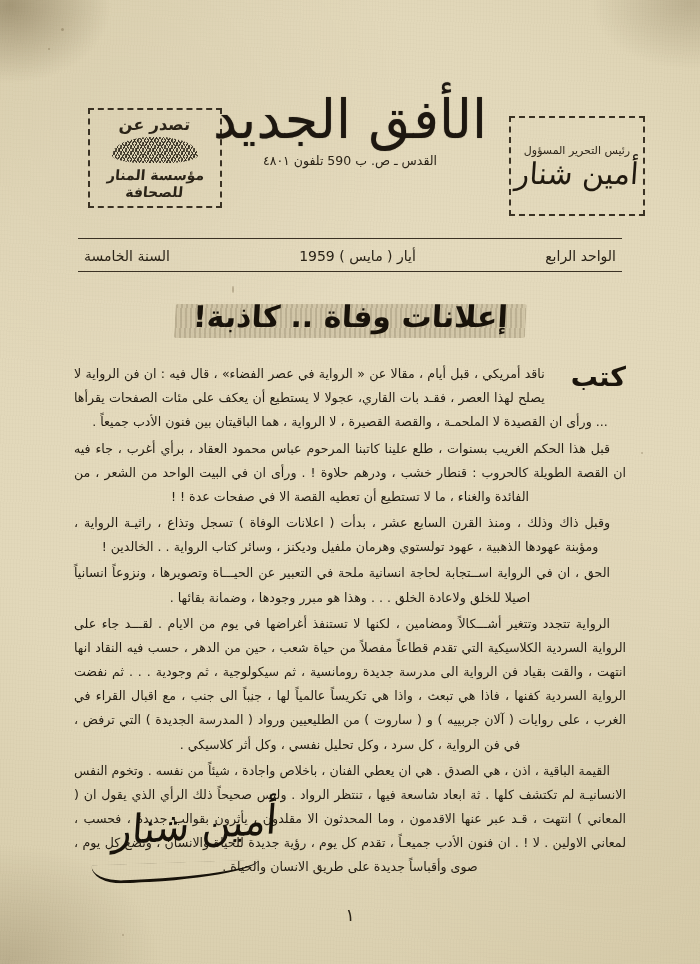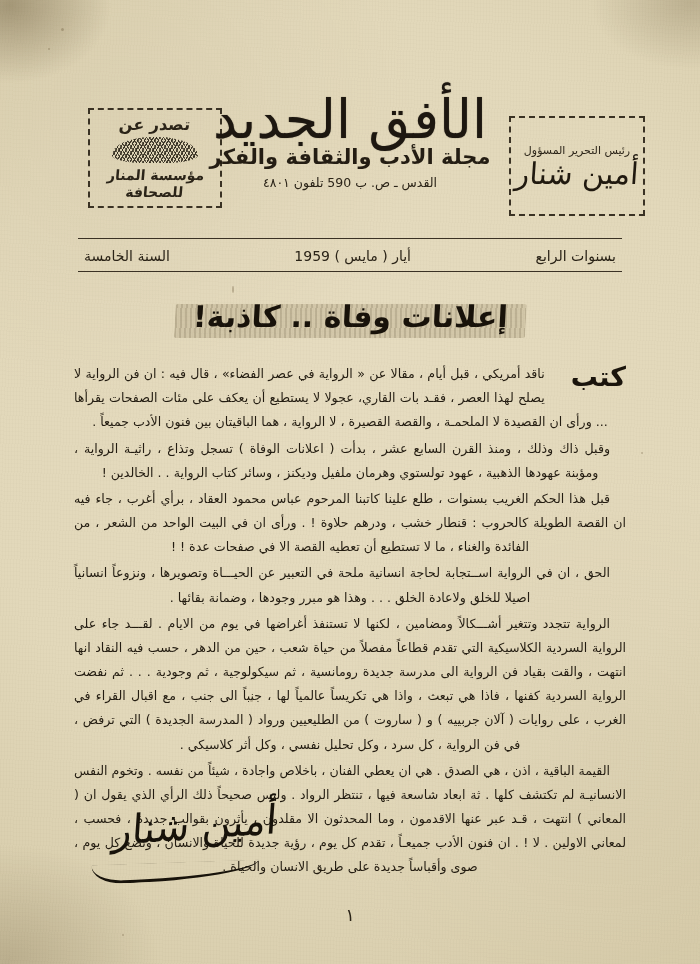--- a/index.html
+++ b/index.html
@@ -187,49 +187,48 @@
   <div id="masthead">
 
     <div class="stampbox" id="publisher-box">
       <div class="ar" id="publisher-issued">تصدر عن</div>
       <div id="publisher-mark"></div>
       <div class="ar" id="publisher-name">مؤسسة المنار للصحافة</div>
     </div>
 
     <div id="title-block">
       <div id="journal-title">الأفق الجديد</div>
-      <div id="journal-subtitle">مجلة الأدب والثقافة والفكر</div>
       <div id="journal-contact">القدس ـ ص. ب 590 تلفون ٤٨٠١</div>
     </div>
 
     <div class="stampbox" id="editor-box">
       <div id="editor-role">رئيس التحرير المسؤول</div>
       <div id="editor-name">أمين شنار</div>
     </div>
   </div>
 
   <div id="issue-rule-top"></div>
   <div id="issue-bar">
-    <div id="issue-number">بسنوات الرابع</div>
+    <div id="issue-number">الواحد الرابع</div>
     <div id="issue-date">أيار ( مايس ) 1959</div>
     <div id="issue-year">السنة الخامسة</div>
   </div>
   <div id="issue-rule-bottom"></div>
 
   <div id="article">
 
     <div id="article-title-wrap">
       <span id="article-title">إعلانات وفاة .. كاذبة!</span>
     </div>
 
     <div id="body-text">
       <span id="byline-cap">كتب</span>
       <p class="para">ناقد أمريكي ، قبل أيام ، مقالا عن « الرواية في عصر الفضاء» ، قال فيه :   ان فن الرواية لا يصلح لهذا العصر ، فقـد بات القاري، عجولا لا يستطيع أن يعكف على مئات الصفحات يقرأها ... ورأى ان القصيدة لا الملحمـة ، والقصة القصيرة ، لا الرواية ، هما الباقيتان بين فنون الأدب جميعاً .</p>
+      <p class="para indent">قبل هذا الحكم الغريب بسنوات ، طلع علينا كاتبنا المرحوم عباس محمود العقاد ، برأي أغرب ، جاء فيه ان القصة الطويلة كالحروب : قنطار خشب ، ودرهم حلاوة ! . ورأى ان في البيت الواحد من الشعر ، من الفائدة والغناء ، ما لا تستطيع أن تعطيه القصة الا في صفحات عدة ! !</p>
       <p class="para indent">وقبل ذاك وذلك ، ومنذ القرن السابع عشر ، بدأت ( اعلانات الوفاة ) تسجل وتذاع ، راثيـة الرواية ، ومؤبنة عهودها الذهبية ، عهود تولستوي وهرمان ملفيل وديكنز ، وسائر كتاب الرواية . . الخالدين !</p>
-      <p class="para indent">قبل هذا الحكم الغريب بسنوات ، طلع علينا كاتبنا المرحوم عباس محمود العقاد ، برأي أغرب ، جاء فيه ان القصة الطويلة كالحروب : قنطار خشب ، ودرهم حلاوة ! . ورأى ان في البيت الواحد من الشعر ، من الفائدة والغناء ، ما لا تستطيع أن تعطيه القصة الا في صفحات عدة ! !</p>
       <p class="para indent">الحق ، ان في الرواية اســتجابة لحاجة انسانية ملحة في التعبير عن الحيـــاة وتصويرها ، ونزوعاً انسانياً اصيلا للخلق ولاعادة الخلق . . . وهذا هو مبرر وجودها ، وضمانة بقائها .</p>
       <p class="para indent">الرواية تتجدد وتتغير أشـــكالاً ومضامين ، لكنها لا تستنفذ أغراضها في يوم من الايام . لقـــد جاء على الرواية السردية الكلاسيكية التي تقدم قطاعاً مفصلاً من حياة شعب ، حين من الدهر ، حسب فيه النقاد انها انتهت ، والقت بقياد فن الرواية الى مدرسة جديدة رومانسية ، ثم سيكولوجية ، ثم وجودية . . . ثم نفضت الرواية السردية كفنها ، فاذا هي تبعث ، واذا هي تكريساً عالمياً لها ، جنباً الى جنب ، مع اقبال القراء في الغرب ، على روايات ( آلان جربييه ) و ( ساروت ) من الطليعيين ورواد ( المدرسة الجديدة )  التي ترفض ، في فن الرواية ، كل سرد ، وكل تحليل نفسي ، وكل أثر كلاسيكي .</p>
       <p class="para indent">القيمة الباقية ، اذن ، هي الصدق . هي ان يعطي الفنان ، باخلاص واجادة ، شيئاً من نفسه . وتخوم النفس الانسانيـة لم تكتشف كلها . ثة ابعاد شاسعة فيها ، تنتظر الرواد . وليس صحيحاً ذلك الرأي الذي يقول ان ( المعاني ) انتهت ، قـد عبر عنها الاقدمون ، وما المحدثون الا مقلدون ، يأثرون بقوالب جديدة ، فحسب ، لمعاني الاولين . لا ! . ان فنون الأدب جميعـاً ، تقدم كل يوم ، رؤية جديدة للحياة والانسان ، وتضع كل يوم ، صوى وأقباساً جديدة على طريق الانسان والحياة .</p>
     </div>
   </div>
 
   <div id="signature">
     <span>أمين شنار</span>
     <span id="signature-stroke"></span>
   </div>

